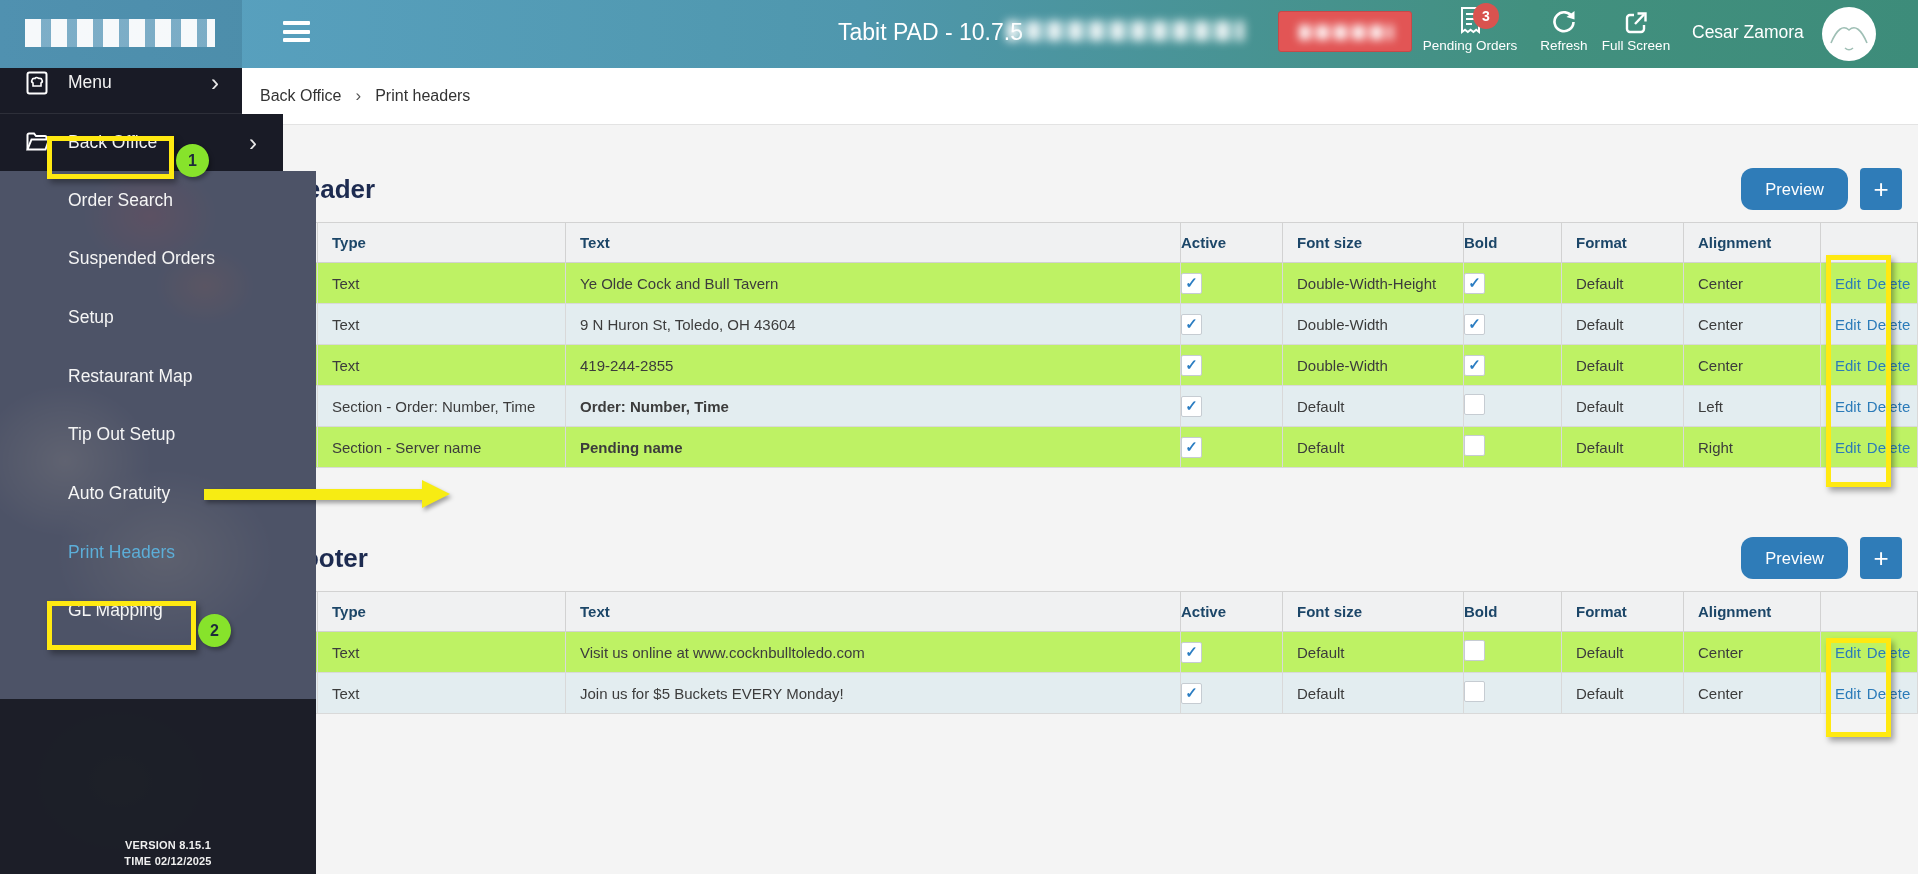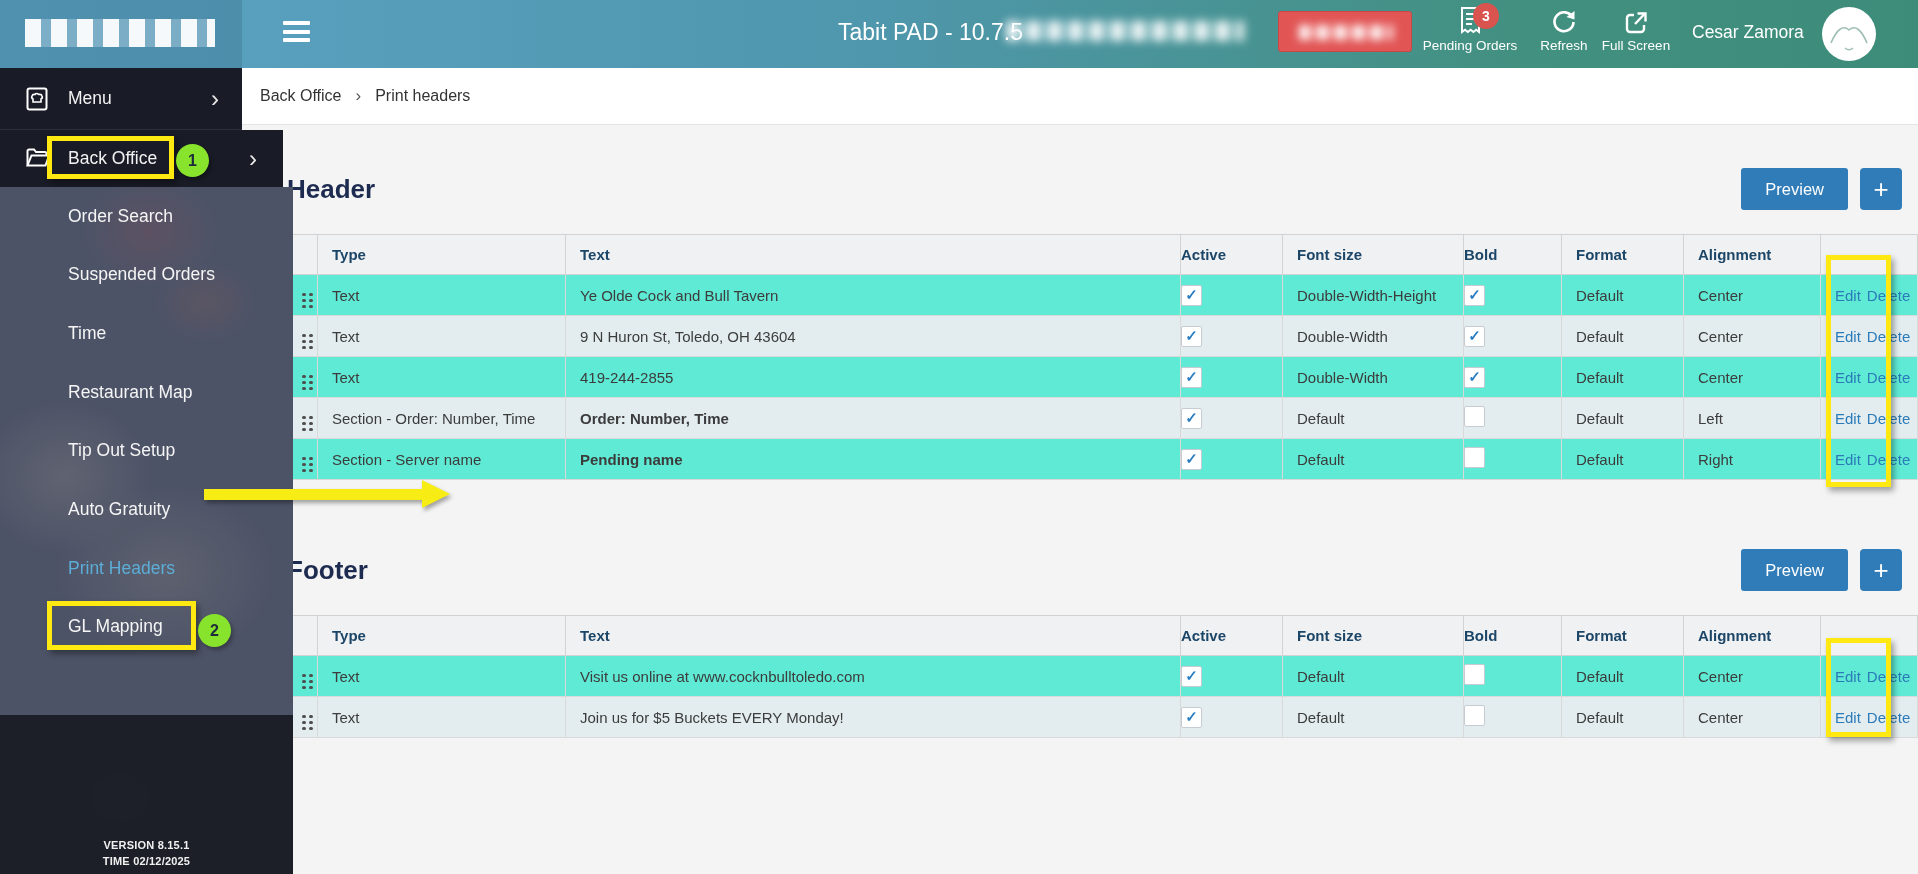--- a/index.html
+++ b/index.html
@@ -37,63 +37,63 @@
   .breadcrumb-bar .bc { font-size:16px; color:#333; }
   .breadcrumb-bar .bc-link { cursor:pointer; }
   .breadcrumb-bar .bc-sep { margin:0 14px; color:#555; font-size:17px; }
   .content { padding-left:45px; }
 
   .section1 { margin-top:43px; }
   .section2 { margin-top:69px; }
   .sec-head { display:flex; align-items:center; justify-content:space-between; padding-right:16px; height:42px; }
   .sec-title { font-size:26px; font-weight:800; color:#1d2b50;text-align:center; }
   .sec-btns { display:flex; gap:12px; }
-  .btn-preview { background:#2f7cb8; color:#fff; border:none; border-radius:3px; height:42px; padding:0 24px;
+  .btn-preview { background:#2f7cb8; color:#fff; border:none; border-radius:12px; height:42px; padding:0 24px;
     font-size:16.5px; font-family:inherit; cursor:pointer; }
   .btn-plus { background:#2f7cb8; color:#fff; border:none; border-radius:4px; height:42px; width:42px;
     font-size:26px; line-height:40px; font-family:inherit; cursor:pointer; }
 
-  table.grid { width:100%; border-collapse:collapse; table-layout:fixed; margin-top:24px; background:#5eead4; }
+  table.grid { width:100%; border-collapse:collapse; table-layout:fixed; margin-top:12px; background:#bef264; }
   table.grid th, table.grid td { border:1px solid #d9d9d9; font-size:15px; padding-left:14px; text-align:left; overflow:hidden; white-space:nowrap; }
   table.grid th { background:#f0f1f2; color:#1c4668; font-weight:bold; height:40px; border-color:#d2d2d2; }
   table.grid td { height:41px; color:#3c3c3c; }
   table.grid tbody tr:nth-child(even) td { background:#e3edf0; }
   td.c-drag, th.c-drag { padding-left:0; text-align:center; }
   .c-center { text-align:right; padding-left:0 !important; }
   td.bold-text { font-weight:bold; color:#1f1f1f; }
   .dots { display:inline-grid; grid-template-columns:repeat(2,4px); gap:2.5px 3px; cursor:grab; }
   .dots i { width:3.5px; height:3.5px; background:#4e4e4e; border-radius:50%; }
   .cb { width:21px; height:21px; display:inline-flex; align-items:center; justify-content:center;
     border:1px solid #c6ccd2; border-radius:2px; background:#fff; color:#2b7dc2; font-weight:bold; font-size:15px; cursor:pointer; }
   td.c-actions { padding-left:24px; }
   td.c-actions a { color:#2b7bb9; margin-right:6px; cursor:pointer; }
 
   
-  .sidebar { position:absolute; left:0; top:68px; bottom:0; width:293px; z-index:5; }
+  .sidebar { position:absolute; left:0; top:52px; bottom:0; width:316px; z-index:5; }
   .row-top { position:absolute; left:0; display:flex; align-items:center; color:#f2f2f2; font-size:17.5px;
     background:#191b26; cursor:pointer; }
   .row-menu { top:0; height:62px; width:242px; border-bottom:1px solid rgba(255,255,255,0.09); }
   .row-bo { top:62px; height:57px; width:283px; }
   .row-top .s-icon { position:absolute; left:26px; width:22px; height:24px; }
   .row-top .s-label { position:absolute; left:68px; }
   .row-top .chev { position:absolute; color:#e8e8e8; font-size:24px; line-height:20px; font-weight:400; }
   .row-menu .chev { left:211px; }
   .row-bo .chev { left:249px; }
   .side-lower { position:absolute; top:119px; left:0; right:0; bottom:0;
     background:
       radial-gradient(95px 75px at 150px 45px, rgba(155,32,30,0.65), transparent 70%),
       radial-gradient(70px 55px at 205px 115px, rgba(170,70,25,0.5), transparent 70%),
       radial-gradient(120px 105px at 65px 290px, rgba(208,188,150,0.55), transparent 72%),
       radial-gradient(150px 120px at 165px 385px, rgba(200,180,138,0.5), transparent 72%),
       radial-gradient(120px 100px at 120px 610px, rgba(58,76,50,0.45), transparent 70%),
       #2b2f3e; }
   .side-submenu { position:absolute; top:0; left:0; right:0; height:528px; background:rgba(86,92,114,0.80); }
   .sub-item { height:58.66px; display:flex; align-items:center; padding-left:68px; color:#f5f5f5; font-size:17.5px; cursor:pointer; }
   .sub-item.active { color:#5caed8; }
-  .side-bottom { position:absolute; top:528px; left:0; right:0; bottom:0; background:rgba(26,28,38,0.88); }
+  .side-bottom { position:absolute; top:528px; left:0; right:0; bottom:0; background:rgba(26,28,38,0.88);padding-left:10px; }
   .version-block { position:absolute; bottom:5px; width:100%; text-align:center; color:#f0f0f0;
     font-size:11px; font-weight:bold; line-height:15.5px; letter-spacing:0.2px; }
 
   
   .anno { position:absolute; z-index:50; pointer-events:none; }
   .hl-box { border:5px solid #ffe911; box-shadow:3px 4px 6px rgba(0,0,0,0.35); }
   .step-badge { width:33px; height:33px; border-radius:50%; background:#87e32b; color:#1d2b3a; font-size:16px;
     font-weight:bold; line-height:33px; text-align:center; box-shadow:2px 3px 4px rgba(0,0,0,0.3); }
   .hl-backoffice { left:47px; top:136px; width:127px; height:43px; }
   .badge-step1 { left:176px; top:144px; }
@@ -399,21 +399,21 @@
           <path d="M1.5 18.5 L5.5 8.5 H23 L19.5 18.5 Z" fill="none" stroke="#fff" stroke-width="2"></path>
         </svg>
     </span>
     <span class="s-label">Back Office</span>
     <span class="chev">›</span>
   </div>
   <div class="side-lower">
     <div class="side-submenu">
         <div class="sub-item">Order Search</div>
         <div class="sub-item">Suspended Orders</div>
-        <div class="sub-item">Time</div>
+        <div class="sub-item">Setup</div>
         <div class="sub-item">Restaurant Map</div>
         <div class="sub-item">Tip Out Setup</div>
         <div class="sub-item">Auto Gratuity</div>
         <div class="sub-item active">Print Headers</div>
         <div class="sub-item">GL Mapping</div>
       </div>
     <div class="side-bottom">
       <div class="version-block">
         <div>VERSION 8.15.1</div>
         <div>TIME 02/12/2025</div>

